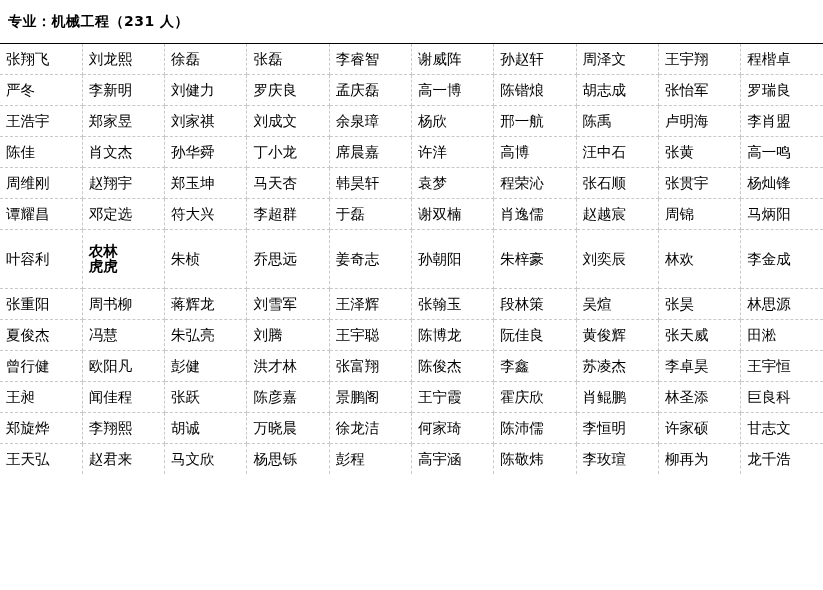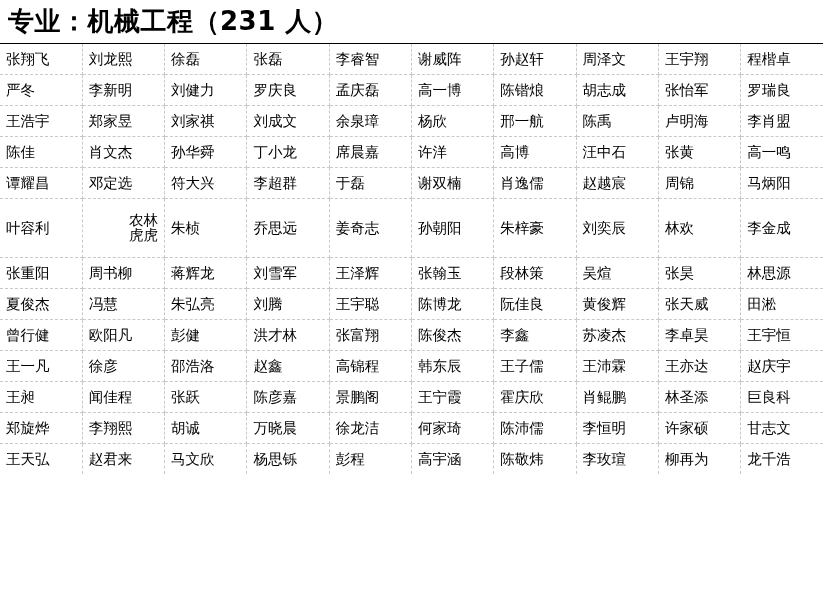--- a/index.html
+++ b/index.html
@@ -22,21 +22,21 @@
   }
   .title-row {
     height: 44px;
     display: flex;
     align-items: center;
     padding-left: 8px;
     box-sizing: border-box;
     border-bottom: 1px solid #000000;
   }
   .title-text {
-    font-size: 26px;
+    font-size: 14px;
     font-weight: bold;
     letter-spacing: 0.5px;
     color: #000000;
     white-space: nowrap;
   }
   table.name-grid {
     width: 823px;
     border-collapse: collapse;
     table-layout: fixed;
   }
@@ -61,21 +61,22 @@
   }
   td.multi-line {
     white-space: normal;
     line-height: 1.05;
     font-size: 14.5px;
     padding-top: 1px;
     padding-bottom: 1px;
   }
   td.multi-line span {
     display: block;
-    text-align: right;
+    text-align: left;
+    font-weight: bold;
   }
   tr.tall td {
     height: 58px;
     margin-left: 44px;
   }
 </style>
 </head>
 <body>
 
 <div class="page">
@@ -126,20 +127,32 @@
           <td>陈佳</td>
           <td>肖文杰</td>
           <td>孙华舜</td>
           <td>丁小龙</td>
           <td>席晨嘉</td>
           <td>许洋</td>
           <td>高博</td>
           <td>汪中石</td>
           <td>张黄</td>
           <td>高一鸣</td>
+        </tr>
+        <tr>
+          <td>周维刚</td>
+          <td>赵翔宇</td>
+          <td>郑玉坤</td>
+          <td>马天杏</td>
+          <td>韩昊轩</td>
+          <td>袁梦</td>
+          <td>程荣沁</td>
+          <td>张石顺</td>
+          <td>张贯宇</td>
+          <td>杨灿锋</td>
         </tr>
         <tr>
           <td>谭耀昌</td>
           <td>邓定选</td>
           <td>符大兴</td>
           <td>李超群</td>
           <td>于磊</td>
           <td>谢双楠</td>
           <td>肖逸儒</td>
           <td>赵越宸</td>
@@ -191,32 +204,20 @@
           <td>彭健</td>
           <td>洪才林</td>
           <td>张富翔</td>
           <td>陈俊杰</td>
           <td>李鑫</td>
           <td>苏凌杰</td>
           <td>李卓昊</td>
           <td>王宇恒</td>
         </tr>
         <tr>
-          <td>王一凡</td>
-          <td>徐彦</td>
-          <td>邵浩洛</td>
-          <td>赵鑫</td>
-          <td>高锦程</td>
-          <td>韩东辰</td>
-          <td>王子儒</td>
-          <td>王沛霖</td>
-          <td>王亦达</td>
-          <td>赵庆宇</td>
-        </tr>
-        <tr>
           <td>王昶</td>
           <td>闻佳程</td>
           <td>张跃</td>
           <td>陈彦嘉</td>
           <td>景鹏阁</td>
           <td>王宁霞</td>
           <td>霍庆欣</td>
           <td>肖鲲鹏</td>
           <td>林圣添</td>
           <td>巨良科</td>

